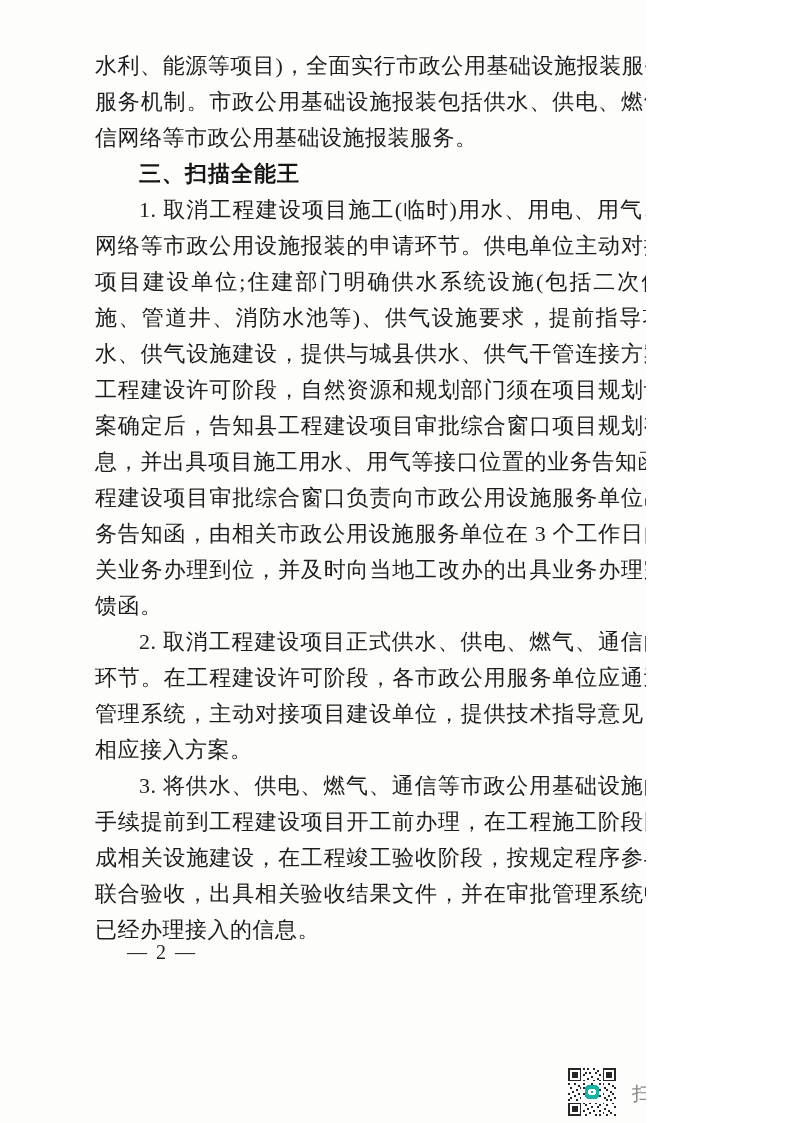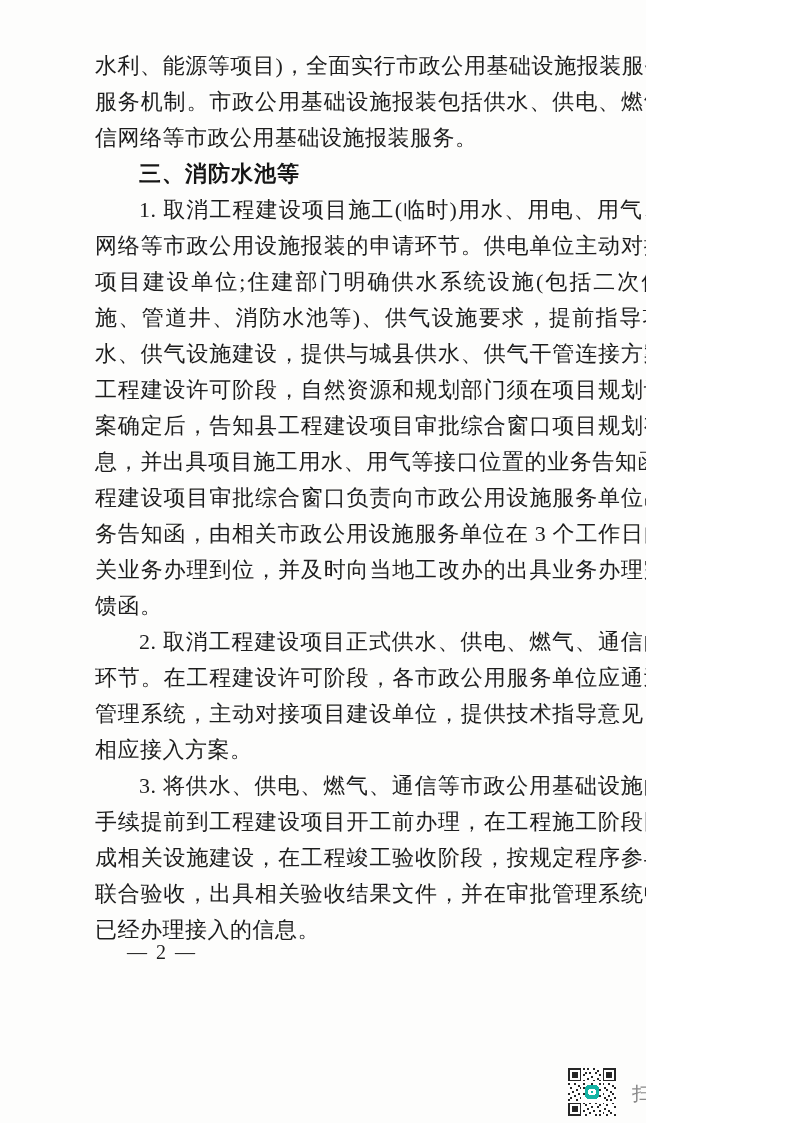--- a/index.html
+++ b/index.html
@@ -77,21 +77,21 @@
     white-space: nowrap;
   }
 </style>
 </head>
 <body>
 
 <div class="page">
 
   <div class="doc-text">
     <p class="body-para">水利、能源等项目)，全面实行市政公用基础设施报装服务提前服务机制。市政公用基础设施报装包括供水、供电、燃气、通信网络等市政公用基础设施报装服务。</p>
-    <h3 class="section-heading">三、消防水池等</h3>
+    <h3 class="section-heading">三、扫描全能王</h3>
     <p class="body-para indent">1. 取消工程建设项目施工(临时)用水、用电、用气、通信网络等市政公用设施报装的申请环节。供电单位主动对接服务项目建设单位;住建部门明确供水系统设施(包括二次供水设施、管道井、消防水池等)、供气设施要求，提前指导项目供水、供气设施建设，提供与城县供水、供气干管连接方案。在工程建设许可阶段，自然资源和规划部门须在项目规划设计方案确定后，告知县工程建设项目审批综合窗口项目规划有关信息，并出具项目施工用水、用气等接口位置的业务告知函;县工程建设项目审批综合窗口负责向市政公用设施服务单位出具业务告知函，由相关市政公用设施服务单位在 3 个工作日内将相关业务办理到位，并及时向当地工改办的出具业务办理完成反馈函。</p>
     <p class="body-para indent">2. 取消工程建设项目正式供水、供电、燃气、通信的申请环节。在工程建设许可阶段，各市政公用服务单位应通过审批管理系统，主动对接项目建设单位，提供技术指导意见，制定相应接入方案。</p>
     <p class="body-para indent">3. 将供水、供电、燃气、通信等市政公用基础设施的报装手续提前到工程建设项目开工前办理，在工程施工阶段同步完成相关设施建设，在工程竣工验收阶段，按规定程序参与限时联合验收，出具相关验收结果文件，并在审批管理系统中反馈已经办理接入的信息。</p>
   </div>
 
   <div class="page-number">— 2 —</div>
 
   <div class="watermark">
     <div class="qr">
       <svg width="48" height="48" viewBox="0 0 25 25" shape-rendering="crispEdges" xmlns="http://www.w3.org/2000/svg">

